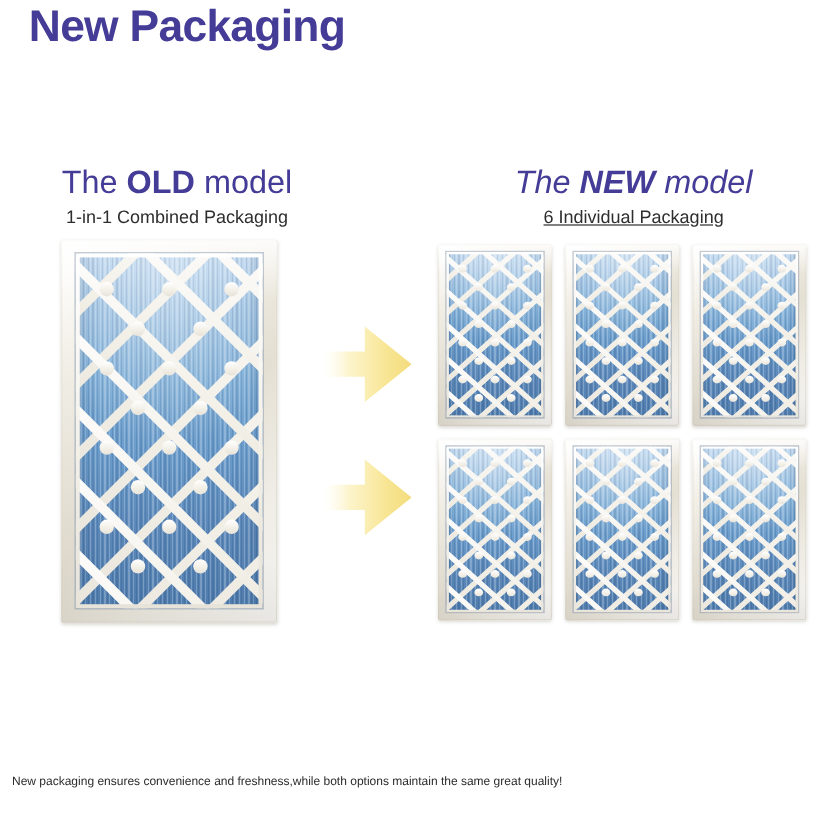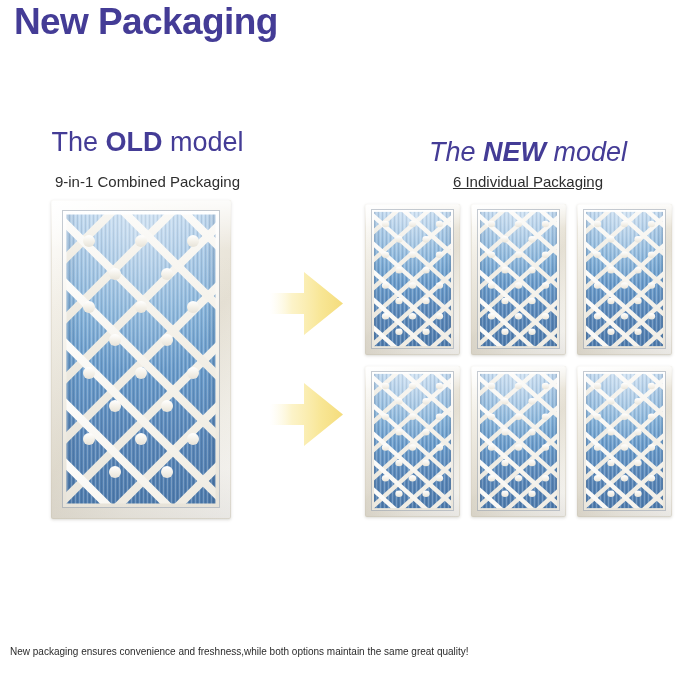--- a/index.html
+++ b/index.html
@@ -5,36 +5,36 @@
   html,body{margin:0;padding:0;background:#ffffff;}
   body{
     width:679px;height:693px;position:relative;overflow:hidden;
     font-family:"Liberation Sans","DejaVu Sans",sans-serif;
     -webkit-font-smoothing:antialiased;
   }
   .page{position:absolute;inset:0;background:#fff;}
 
   
   #page-title{
-    position:absolute;left:14px;top:1px;
+    position:absolute;left:24px;top:1px;
     font-size:37px;font-weight:bold;letter-spacing:-0.6px;
     color:#443c96;line-height:1.15;white-space:nowrap;
   }
 
   
   .col-heading{
     position:absolute;text-align:center;color:#443c96;
     font-size:27px;line-height:1.1;white-space:nowrap;font-weight:normal;
   }
   .col-heading b{font-weight:bold;}
   .col-sub{
     position:absolute;text-align:center;color:#2e2e2e;
     font-size:15px;line-height:1.1;white-space:nowrap;
   }
-  #old-heading{left:0px;top:128px;width:295px;}
+  #old-heading{left:0px;top:138px;width:295px;}
   #old-sub{left:0px;top:174px;width:295px;}
   #new-heading{left:383px;top:138px;width:290px;font-style:italic;}
   #new-sub{left:383px;top:174px;width:290px;text-decoration:underline;}
 
   
   .filter{position:absolute;}
   .frame{
     position:absolute;inset:0;border-radius:2px;
     background:
       linear-gradient(135deg,#ffffff 0%,#f4f1e9 22%,#e6e1d5 55%,#f6f4ee 78%,#ffffff 100%);
@@ -82,21 +82,21 @@
   }
 </style>
 </head>
 <body>
 
 <div class="page">
 
   <div id="page-title">New Packaging</div>
 
   <div id="old-heading" class="col-heading"><span>The </span><b>OLD</b><span> model</span></div>
-  <div id="old-sub" class="col-sub">9-in-1 Combined Packaging</div>
+  <div id="old-sub" class="col-sub">1-in-1 Combined Packaging</div>
 
   <div id="new-heading" class="col-heading"><span>The </span><b>NEW</b><span> model</span></div>
   <div id="new-sub" class="col-sub">6 Individual Packaging</div>
 
   <div class="filter" id="filter-large" style="left:51px;top:200px;width:180px;height:319px;">
     <div class="frame"></div>
     <div class="media" style="left:12px;top:11px;right:12px;bottom:12px;">
       <div class="blue"></div>
       <div class="vignette"></div>
       <div class="lattice">

